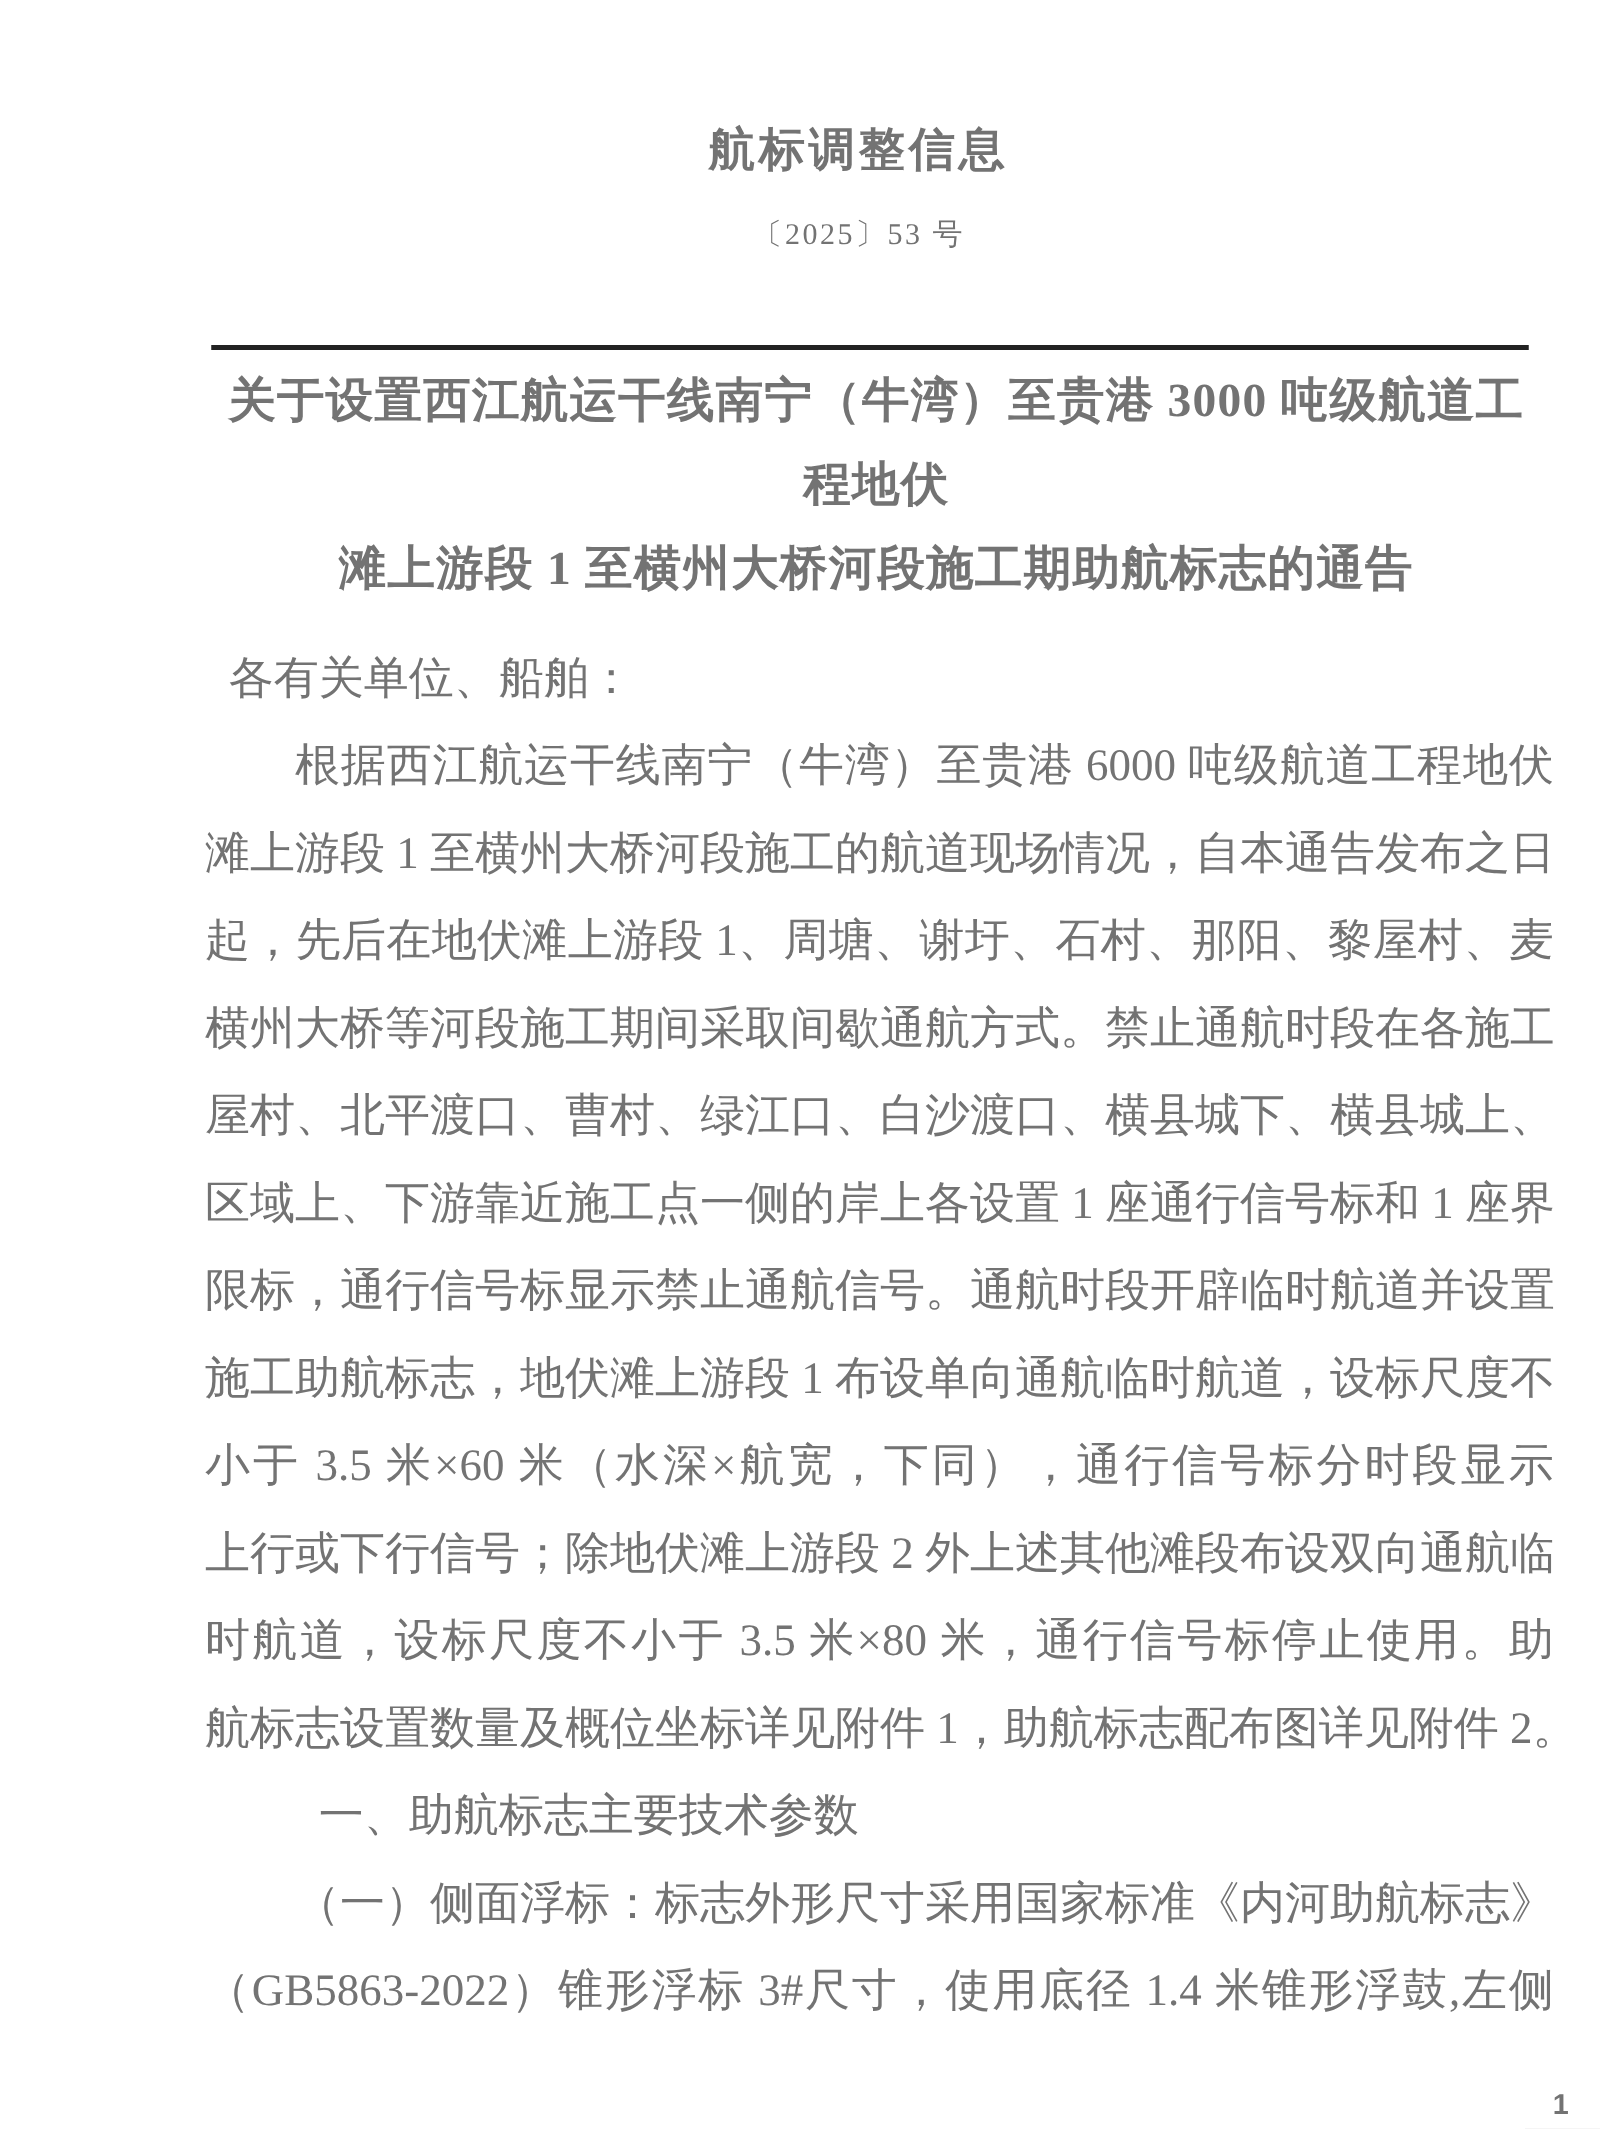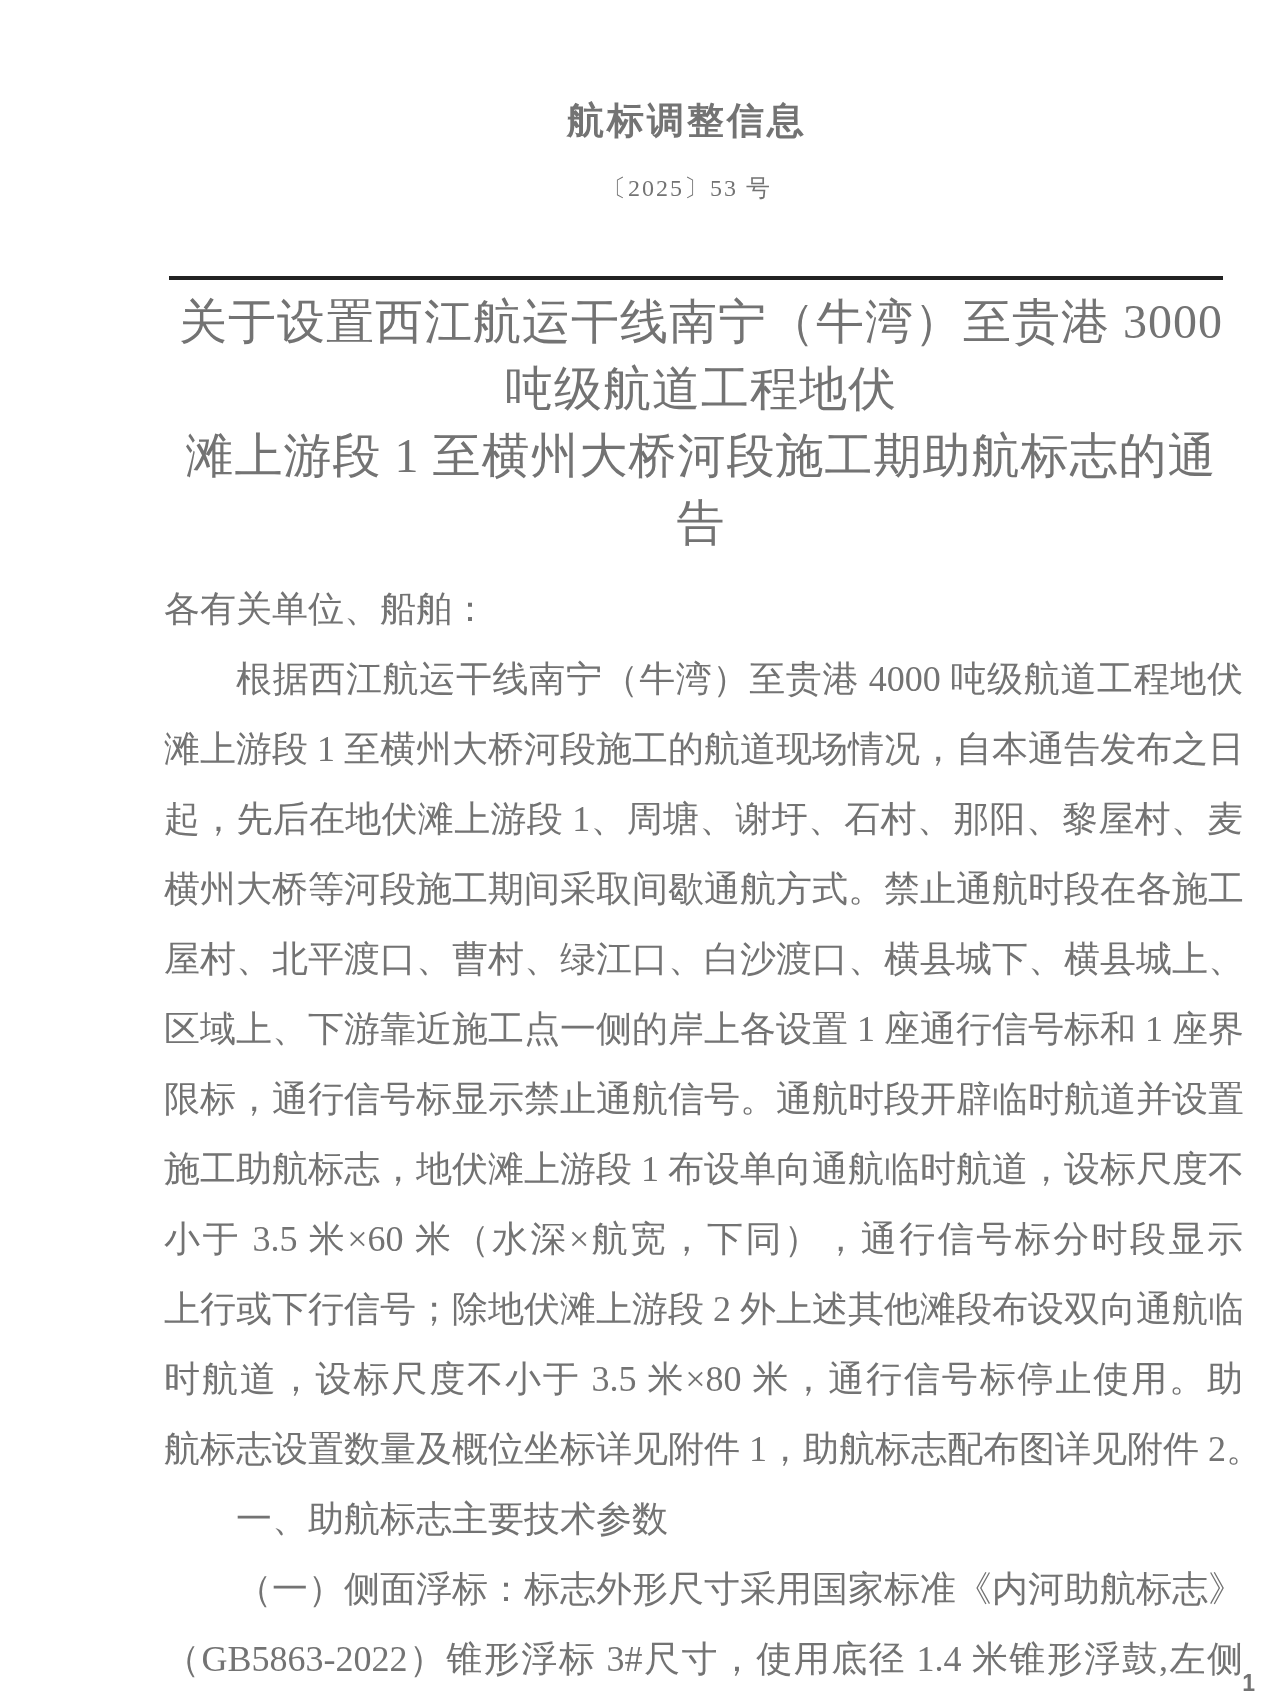--- a/index.html
+++ b/index.html
@@ -37,40 +37,41 @@
   }
   .divider {
     margin: 66px 0 0 122px;
     width: 1054px;
     height: 0;
     border-top: 4px solid #222222;
   }
   .notice-heading {
     margin: 8px 90px 0 118px;
     text-align: center;
-    font-size: 48px;
-    font-weight: normal;
+    font-size: 38px;
+    font-weight: bold;
     line-height: 67px;
     letter-spacing: 1px;
   }
   .body-block {
     margin: 18px 84px 0 117px; 
   }
   .body-line {
     height: 70px;
     line-height: 70px;
     font-size: 36px;
     white-space: nowrap;
     text-align: justify;
     text-align-last: justify;
     overflow: hidden;
   }
   .body-line.no-justify {
     text-align: right;
     text-align-last: left;
+    margin-left: 19px;
   }
   .body-line.indent {
     text-indent: 2em;
   }
   .page-number {
     position: absolute;
     right: 72px;
     bottom: 6px;
     font-size: 23px;
     font-weight: bold;
@@ -89,21 +90,21 @@
   <div class="divider"></div>
 
   <div class="notice-heading">
     <div>关于设置西江航运干线南宁（牛湾）至贵港 3000 吨级航道工程地伏</div>
     <div>滩上游段 1 至横州大桥河段施工期助航标志的通告</div>
   </div>
 
   <div class="body-block">
 
   <div class="body-line no-justify">各有关单位、船舶：</div>
-      <div class="body-line indent">根据西江航运干线南宁（牛湾）至贵港 4000 吨级航道工程地伏</div>
+      <div class="body-line indent">根据西江航运干线南宁（牛湾）至贵港 6000 吨级航道工程地伏</div>
       <div class="body-line">滩上游段 1 至横州大桥河段施工的航道现场情况，自本通告发布之日</div>
       <div class="body-line">起，先后在地伏滩上游段 1、周塘、谢圩、石村、那阳、黎屋村、麦</div>
       <div class="body-line">横州大桥等河段施工期间采取间歇通航方式。禁止通航时段在各施工</div>
       <div class="body-line">屋村、北平渡口、曹村、绿江口、白沙渡口、横县城下、横县城上、</div>
       <div class="body-line">区域上、下游靠近施工点一侧的岸上各设置 1 座通行信号标和 1 座界</div>
       <div class="body-line">限标，通行信号标显示禁止通航信号。通航时段开辟临时航道并设置</div>
       <div class="body-line">施工助航标志，地伏滩上游段 1 布设单向通航临时航道，设标尺度不</div>
       <div class="body-line">小于 3.5 米×60 米（水深×航宽，下同），通行信号标分时段显示</div>
       <div class="body-line">上行或下行信号；除地伏滩上游段 2 外上述其他滩段布设双向通航临</div>
       <div class="body-line">时航道，设标尺度不小于 3.5 米×80 米，通行信号标停止使用。助</div>

